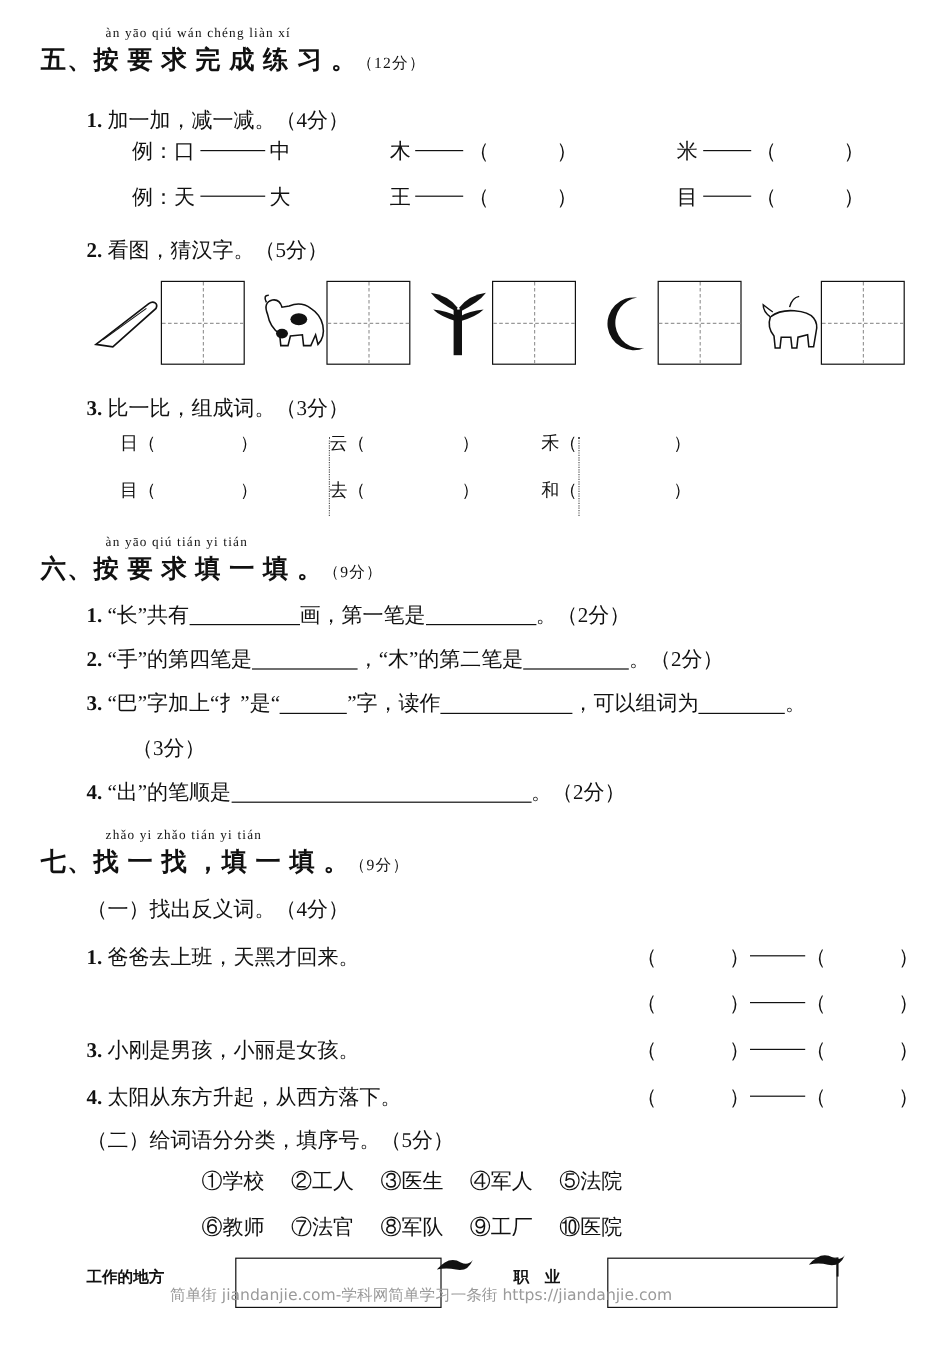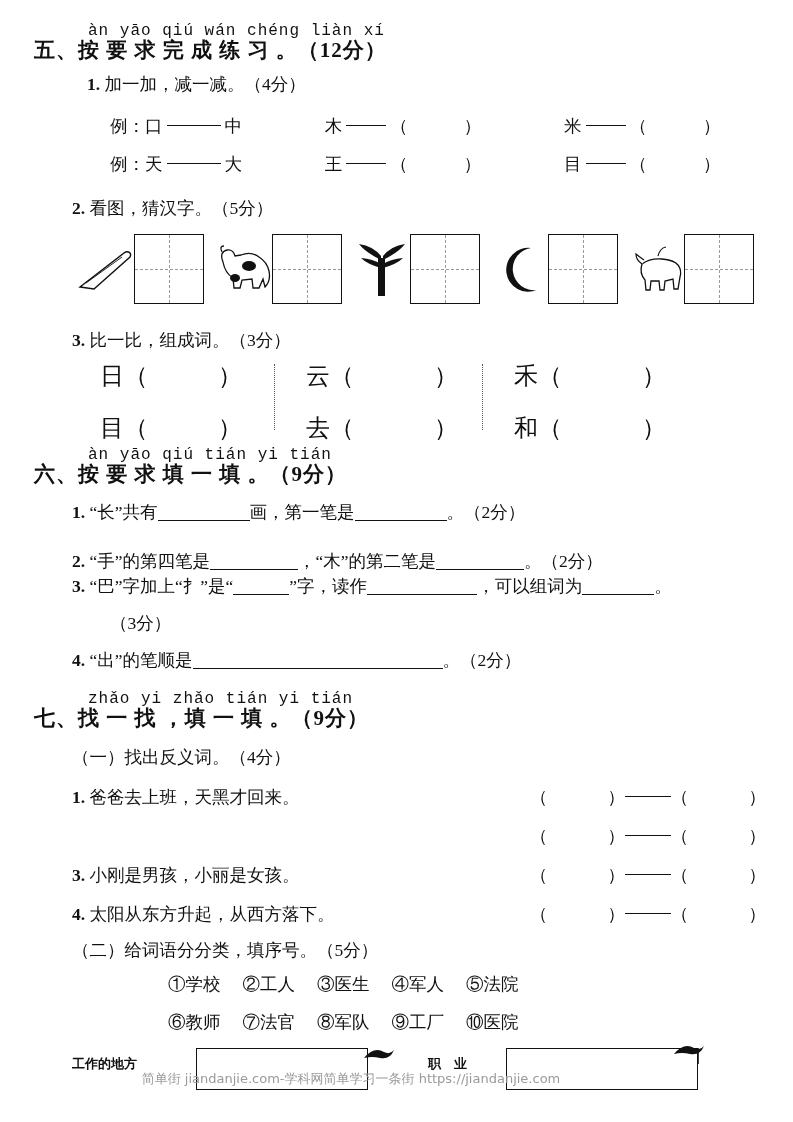--- a/index.html
+++ b/index.html
@@ -8,72 +8,72 @@
     background: #ffffff;
     font-family: "Liberation Serif", "DejaVu Serif", serif;
     color: #111;
     position: relative;
     overflow: hidden;
   }
   .page { position:relative; width:793px; height:1122px; }
 
   
   .pinyin {
-    font-family: Liberation Mono, monospace;
-    font-size: 16px;
+    font-family: Liberation Serif, serif;
+    font-size: 11px;
     letter-spacing: 1px;
     color:#111;
   }
   .sec-head {
     font-size: 21px;
     font-weight: bold;
     letter-spacing: 1px;
   }
-  .sec-head .score { font-weight: bold; font-size: 21px; }
+  .sec-head .score { font-weight: normal; font-size: 13px; }
   .item {
     font-size: 17.5px;
   }
   .num { font-weight: bold; font-family:"Liberation Serif",serif; }
   .blank-u { display:inline-block; border-bottom:1px solid #111; height:15px; vertical-align:-3px;}
 
   
   .abs { position:absolute; }
 
   
   #sec5-pinyin { left:88px; top:22px; }
   #sec5-head { left:34px; top:36px; }
 
-  #s5-1 { left:72px; top:72px;margin-left:15px; }
+  #s5-1 { left:72px; top:88px; }
   #s5-1-ex1 { left:110px; top:114px; }
   #s5-1-ex2 { left:110px; top:152px; }
   .ex-row { font-size:17.5px; white-space:nowrap; }
   .dash { display:inline-block; width:54px; border-bottom:1.6px solid #111; vertical-align:6px; margin:0 4px;}
   .dash-s { display:inline-block; width:40px; border-bottom:1.6px solid #111; vertical-align:6px; margin:0 4px;}
   .paren { display:inline-block; width:56px; text-align:center;}
 
   #s5-2 { left:72px; top:196px;text-align:right; }
 
   
   #gridrow { left:60px; top:228px; width:700px; height:90px;}
   .gcell { position:absolute; width:68px; height:68px; border:1.3px solid #111; }
   .gcell:before{ content:""; position:absolute; left:50%; top:0; bottom:0; border-left:1px dashed #999; }
   .gcell:after{ content:""; position:absolute; top:50%; left:0; right:0; border-top:1px dashed #999; }
   .pic { position:absolute; width:64px; height:68px; display:flex; align-items:center; justify-content:center; }
 
   #s5-3 { left:72px; top:328px; }
   #s5-3-rows { left:100px; top:360px; }
-  .wrow { font-size:24px; margin-bottom:20px; white-space:nowrap;}
+  .wrow { font-size:15px; margin-bottom:20px; white-space:nowrap;}
   .wgap { display:inline-block; width:74px;}
   .vdot { position:absolute; border-left:1px dotted #555; height:66px; }
 
   
   #sec6-pinyin { left:88px; top:446px; }
   #sec6-head { left:34px; top:460px; }
   #s6-1 { left:72px; top:500px; }
-  #s6-2 { left:72px; top:549px; }
+  #s6-2 { left:72px; top:537px; }
   #s6-3 { left:72px; top:574px; }
   #s6-3b { left:110px; top:611px; }
   #s6-4 { left:72px; top:648px; }
 
   
   #sec7-pinyin { left:88px; top:690px; }
   #sec7-head { left:34px; top:704px; }
   #s7-a { left:72px; top:745px; }
   .sent { position:absolute; font-size:17.5px; white-space:nowrap; }
   .ansp { position:absolute; font-size:17.5px; white-space:nowrap; }

